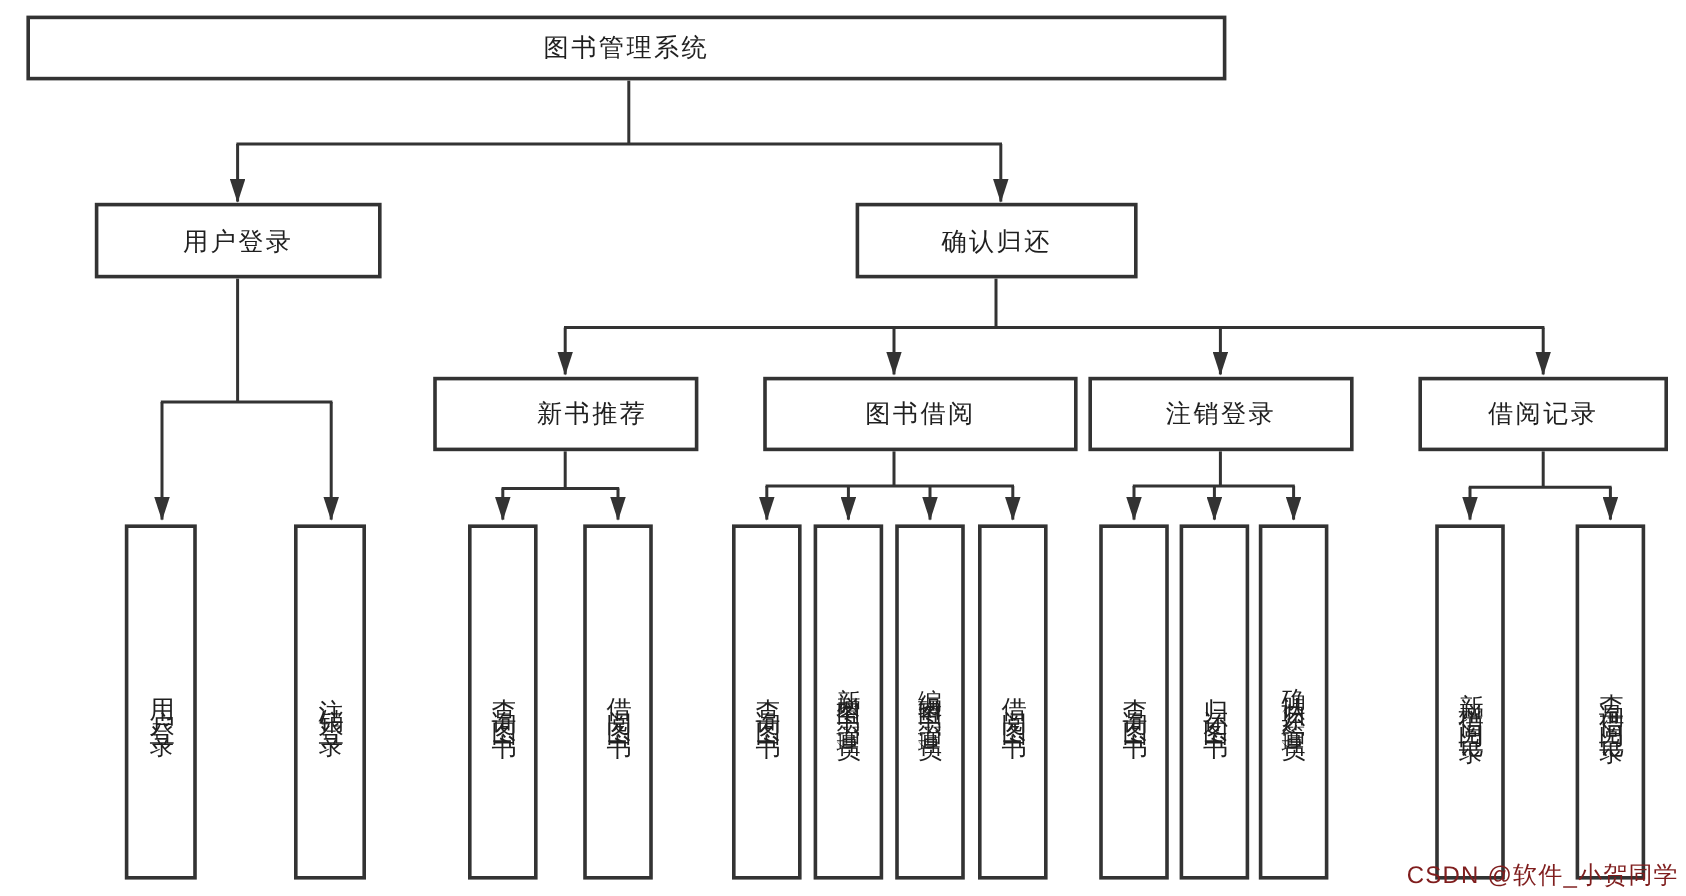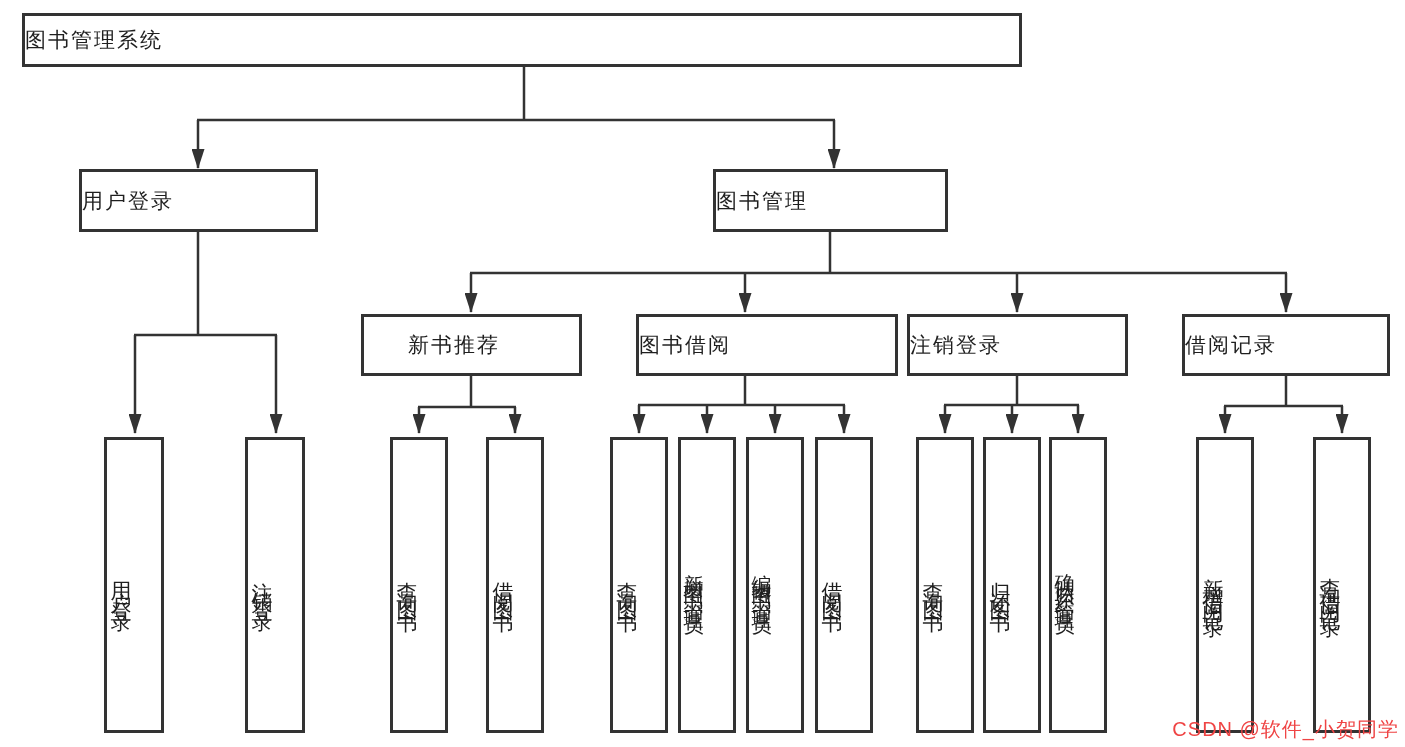--- a/index.html
+++ b/index.html
@@ -21,21 +21,21 @@
     top: 0;
     z-index: 1;
   }
   .box {
     position: absolute;
     box-sizing: border-box;
     background: #ffffff;
     border: 3px solid #333333;
     display: flex;
     align-items: center;
-    justify-content: flex-start;
+    justify-content: center;
     color: #1f1f1f;
     z-index: 2;
   }
   .hlabel {
     font-size: 21px;
     letter-spacing: 2px;
     white-space: nowrap;
   }
   .leaf {
     top: 437px;
@@ -47,21 +47,21 @@
     white-space: nowrap;
   }
   .v4 { font-size: 21px; letter-spacing: 10px; }
   .v6 { font-size: 21px; letter-spacing: 8px; }
   .v9 { font-size: 20px; letter-spacing: 6px; }
   .watermark {
     position: absolute;
     right: 6px;
     bottom: 4px;
     font-size: 20px;
-    color: #ef4444;
+    color: #7f1d1d;
     letter-spacing: 1px;
     z-index: 3;
     white-space: nowrap;
   }
 </style>
 </head>
 <body>
 
 <div class="canvas">
 
@@ -116,21 +116,21 @@
   </svg>
 
   <div class="box" style="left:22px; top:13px; width:1000px; height:54px;">
     <span class="hlabel">图书管理系统</span>
   </div>
 
   <div class="box" style="left:79px; top:169px; width:239px; height:63px;">
     <span class="hlabel">用户登录</span>
   </div>
   <div class="box" style="left:713px; top:169px; width:235px; height:63px;">
-    <span class="hlabel">图书管理</span>
+    <span class="hlabel">确认归还</span>
   </div>
 
   <div class="box" style="left:361px; top:314px; width:221px; height:62px;padding-left:44px;">
     <span class="hlabel">新书推荐</span>
   </div>
   <div class="box" style="left:636px; top:314px; width:262px; height:62px;">
     <span class="hlabel">图书借阅</span>
   </div>
   <div class="box" style="left:907px; top:314px; width:221px; height:62px;">
     <span class="hlabel">注销登录</span>

